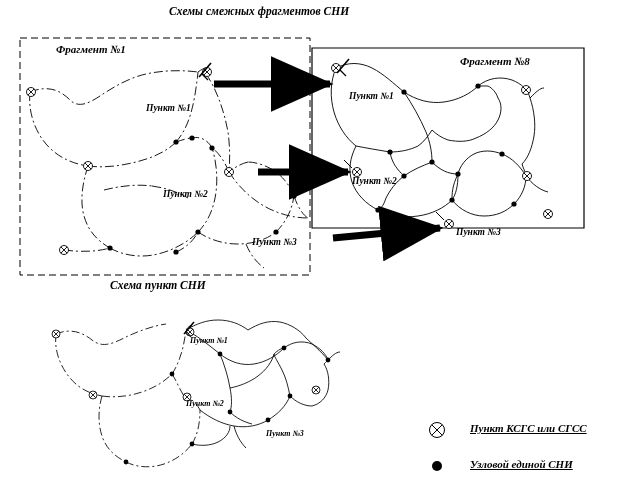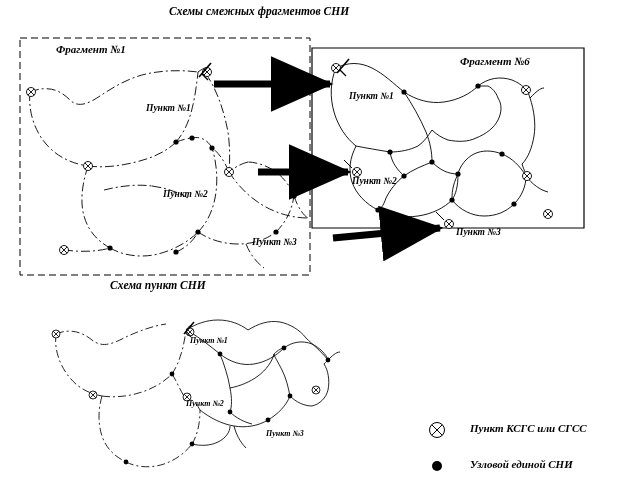--- a/index.html
+++ b/index.html
@@ -32,20 +32,21 @@
   .pt-label {
     font-size: 9.5px;
   }
   .pt-label-small {
     font-size: 8px;
   }
   .legend-label {
     font-size: 11px;
     font-style: italic;
     font-weight: bold;
+    text-decoration: underline;
   }
   svg.layer {
     position: absolute;
     left: 0;
     top: 0;
     width: 624px;
     height: 494px;
   }
 </style>
 </head>
@@ -276,21 +277,21 @@
       <circle cx="437" cy="430" r="7.5" fill="#ffffff" stroke="#000000" stroke-width="1"></circle>
       <path d="M431.7,424.7 L442.3,435.3 M442.3,424.7 L431.7,435.3" stroke="#000000" stroke-width="1"></path>
       <circle cx="437" cy="466" r="5" fill="#000000"></circle>
     </g>
   </svg>
 
   <div class="lbl title-main" style="left:169px; top:6px;">Схемы смежных фрагментов СНИ</div>
 
   <div class="lbl frag-label" style="left:56px; top:44px;">Фрагмент №1</div>
 
-  <div class="lbl frag-label" style="left:460px; top:56px;">Фрагмент №6</div>
+  <div class="lbl frag-label" style="left:460px; top:56px;">Фрагмент №8</div>
 
   <div class="lbl pt-label" style="left:146px; top:104px;">Пункт №1</div>
   <div class="lbl pt-label" style="left:163px; top:190px;">Пункт №2</div>
   <div class="lbl pt-label" style="left:252px; top:238px;">Пункт №3</div>
 
   <div class="lbl pt-label" style="left:349px; top:92px;">Пункт №1</div>
   <div class="lbl pt-label" style="left:352px; top:177px;">Пункт №2</div>
   <div class="lbl pt-label" style="left:456px; top:228px;">Пункт №3</div>
 
   <div class="lbl title-main" style="left:110px; top:280px;">Схема пункт СНИ</div>

